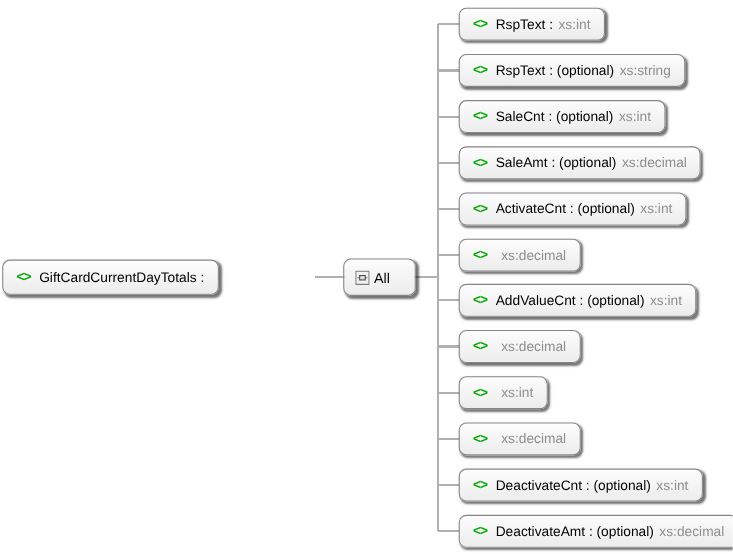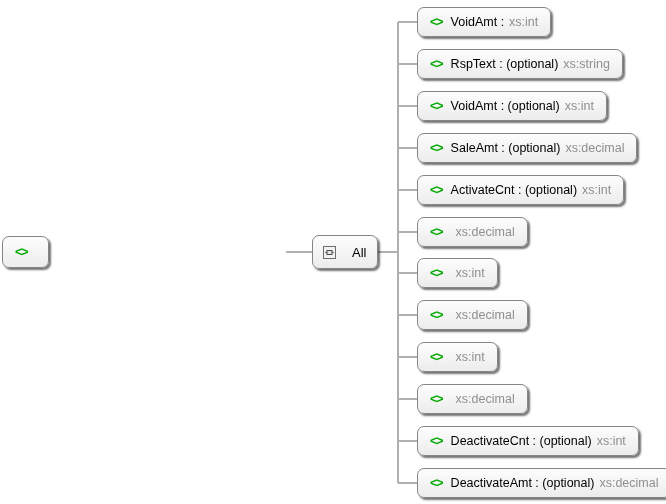--- a/index.html
+++ b/index.html
@@ -28,21 +28,21 @@
     box-shadow: 2px 2px 2px rgba(0,0,0,0.55);
     padding: 0 12px;
     white-space: nowrap;
     font-size: 12.5px;
     color: #000;
   }
   .node.child  { left: 417px; height: 30px; }
   .node.root   { left: 2px;  top: 236px; height: 32px; }
   .node.compositor {
     left: 312px; top: 235px; height: 34px; width: 66px;
-    padding: 0 10px; justify-content: flex-start; gap: 16px;
+    padding: 0 10px; justify-content: flex-start; gap: 4px;
   }
 
   .el-icon {
     color: #00a800;
     font-weight: bold;
     font-size: 12.5px;
     letter-spacing: -1px;
     margin-right: 8px;
     transform: translateY(-0.5px);
   }
@@ -75,64 +75,66 @@
       <line x1="398" y1="315" x2="420" y2="315"></line>
       <line x1="398" y1="357" x2="420" y2="357"></line>
       <line x1="398" y1="399" x2="420" y2="399"></line>
       <line x1="398" y1="441" x2="420" y2="441"></line>
       <line x1="398" y1="483" x2="420" y2="483"></line>
     </g>
   </svg>
 
   <div class="node root">
     <span class="el-icon">&lt;&gt;</span>
+    <span class="label">GiftCardCurrentDayTotals :</span>
   </div>
 
   <div class="node compositor">
     <span class="comp-icon">
       <svg width="13" height="13" viewBox="0 0 13 13">
         <rect x="0.5" y="0.5" width="12" height="12" fill="#f1f1f1" stroke="#6e6e6e"></rect>
         <line x1="2" y1="6.5" x2="11" y2="6.5" stroke="#6e6e6e"></line>
         <rect x="4" y="4.5" width="5" height="4" fill="#e3e3e3" stroke="#4a4a4a"></rect>
       </svg>
     </span>
     <span class="comp-label">All</span>
   </div>
 
   <div class="node child" style="top:7px">
     <span class="el-icon">&lt;&gt;</span>
-    <span class="label">VoidAmt :</span>
+    <span class="label">RspText :</span>
     <span class="type">xs:int</span>
   </div>
   <div class="node child" style="top:49px">
     <span class="el-icon">&lt;&gt;</span>
     <span class="label">RspText : (optional)</span>
     <span class="type">xs:string</span>
   </div>
   <div class="node child" style="top:91px">
     <span class="el-icon">&lt;&gt;</span>
-    <span class="label">VoidAmt : (optional)</span>
+    <span class="label">SaleCnt : (optional)</span>
     <span class="type">xs:int</span>
   </div>
   <div class="node child" style="top:133px">
     <span class="el-icon">&lt;&gt;</span>
     <span class="label">SaleAmt : (optional)</span>
     <span class="type">xs:decimal</span>
   </div>
   <div class="node child" style="top:175px">
     <span class="el-icon">&lt;&gt;</span>
     <span class="label">ActivateCnt : (optional)</span>
     <span class="type">xs:int</span>
   </div>
   <div class="node child" style="top:217px">
     <span class="el-icon">&lt;&gt;</span>
     <span class="type">xs:decimal</span>
   </div>
   <div class="node child" style="top:258px">
     <span class="el-icon">&lt;&gt;</span>
+    <span class="label">AddValueCnt : (optional)</span>
     <span class="type">xs:int</span>
   </div>
   <div class="node child" style="top:300px">
     <span class="el-icon">&lt;&gt;</span>
     <span class="type">xs:decimal</span>
   </div>
   <div class="node child" style="top:342px">
     <span class="el-icon">&lt;&gt;</span>
     <span class="type">xs:int</span>
   </div>

